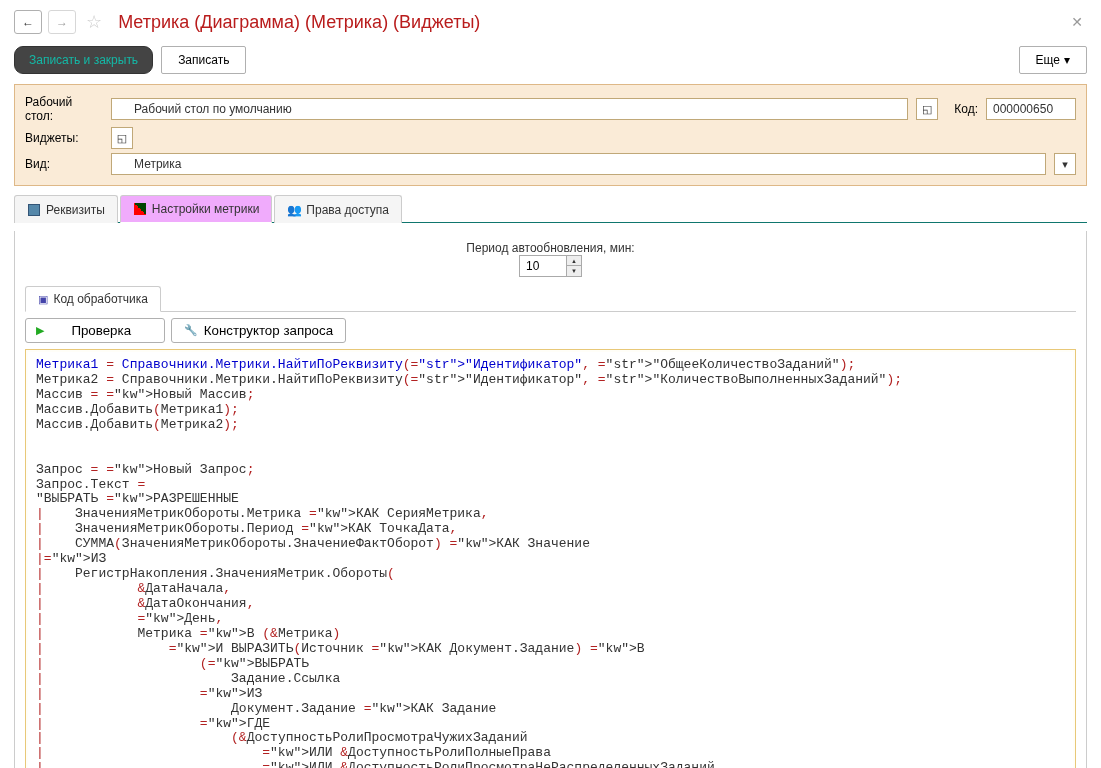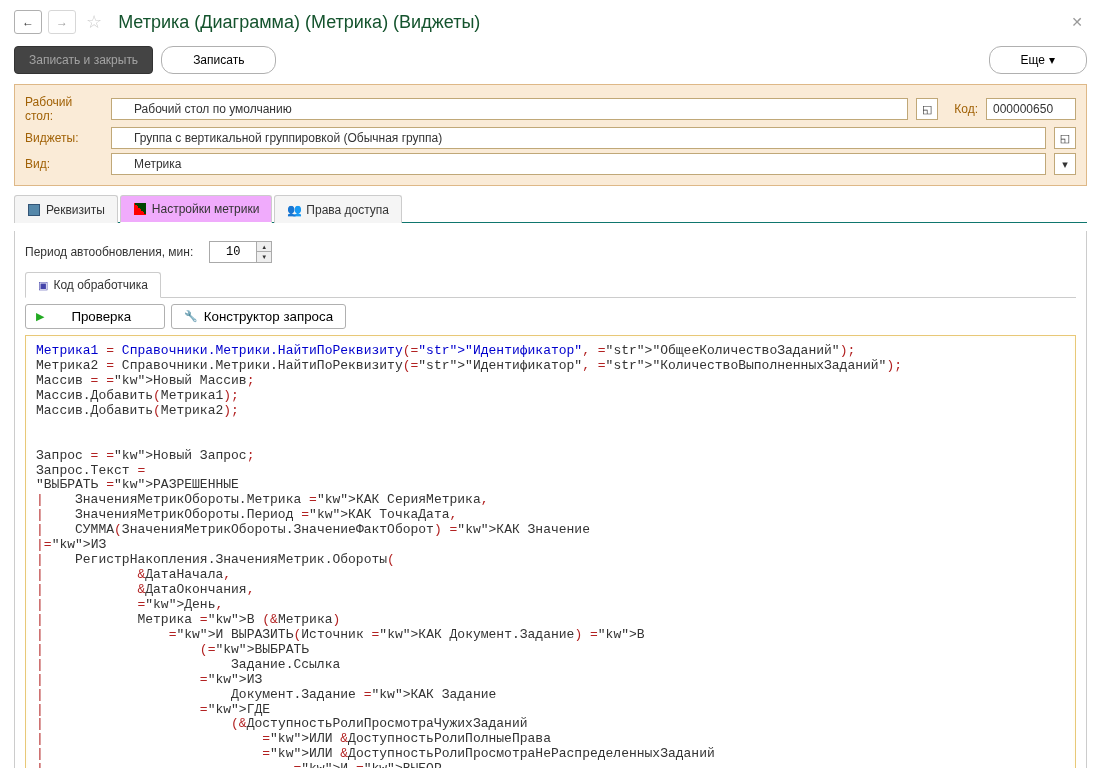--- a/index.html
+++ b/index.html
@@ -26,65 +26,65 @@
   border: 1px solid #b0b0b0;
   background: #fff;
   border-radius: 3px;
   display: flex;
   align-items: center;
   justify-content: center;
   cursor: pointer;
 }
 .nav-btn.disabled { opacity: 0.5; cursor: default; }
 .star-icon { font-size: 18px; color: #ccc; padding: 0 4px; }
-.page-title { font-size: 18px; color: #14532d; font-weight: normal; margin-left: 6px; }
+.page-title { font-size: 18px; color: #b91c1c; font-weight: normal; margin-left: 6px; }
 .close-x { margin-left: auto; font-size: 14px; color: #999; cursor: pointer; padding: 0 4px; }
 
 
 .command-bar {
   display: flex;
   align-items: center;
   padding: 4px 14px 10px 14px;
   gap: 8px;
 }
 .btn-primary {
   background: #444;
-  color: #a3a3a3;
+  color: #14b8a6;
   border: 1px solid #333;
   padding: 6px 14px;
-  border-radius: 4px;
+  border-radius: 9px;
   font-size: 12px;
   cursor: pointer;
 }
 .btn-secondary {
   background: #fff;
   border: 1px solid #b0b0b0;
-  padding: 6px 31px;
-  border-radius: 12px;
+  padding: 6px 16px;
+  border-radius: 2px;
   font-size: 12px;
   cursor: pointer;
 }
 .btn-more { margin-left: auto; display: flex; align-items: center; gap: 4px; }
 
 
 .form-area {
   background: #faebd7;
   border: 1px solid #deb887;
   margin: 0 14px;
   padding: 6px 10px;
 }
 .form-row {
   display: flex;
   align-items: center;
   margin: 4px 0;
   gap: 8px;
 }
 .form-label {
   width: 78px;
-  color: #a16207;
+  color: #000000;
 }
 .form-value-box {
   flex: 1;
   background: #fff;
   border: 1px solid #c0a878;
   padding: 3px 22px;
   height: 22px;
   display: flex;
   align-items: center;
 }
@@ -143,37 +143,37 @@
 
 .tab-content {
   margin: 8px 14px 14px 14px;
   border: 1px solid #ccc;
   border-top: none;
   padding: 10px;
 }
 .period-row {
   display: flex;
   align-items: center;
-  gap: 16px;
+  gap: 0;
   margin-bottom: 8px;
+  flex-direction: column;
 }
 .spinner-box {
   display: flex;
   align-items: center;
   border: 1px solid #aaa;
   height: 22px;
 }
 .spinner-box input {
   width: 46px;
   border: none;
-  text-align: center;
+  text-align: left;
   padding: 0 6px;
   height: 20px;
   font-size: 12px;
-  font-family: Liberation Mono, monospace;
 }
 .spinner-btns {
   display: flex;
   flex-direction: column;
   border-left: 1px solid #aaa;
 }
 .spinner-btns div {
   width: 14px;
   height: 10px;
   font-size: 6px;
@@ -278,23 +278,20 @@
     <div class="field-btn">
       <span>◱</span>
     </div>
     <span class="form-label code-label">Код:</span>
     <div class="code-box">
       <span>000000650</span>
     </div>
   </div>
   <div class="form-row">
     <span class="form-label">Виджеты:</span>
-    <div class="form-value-box">
-      <span>Группа с вертикальной группировкой (Обычная группа)</span>
-    </div>
     <div class="field-btn">
       <span>◱</span>
     </div>
   </div>
   <div class="form-row">
     <span class="form-label">Вид:</span>
     <div class="form-value-box">
       <span>Метрика</span>
     </div>
     <div class="field-btn">

